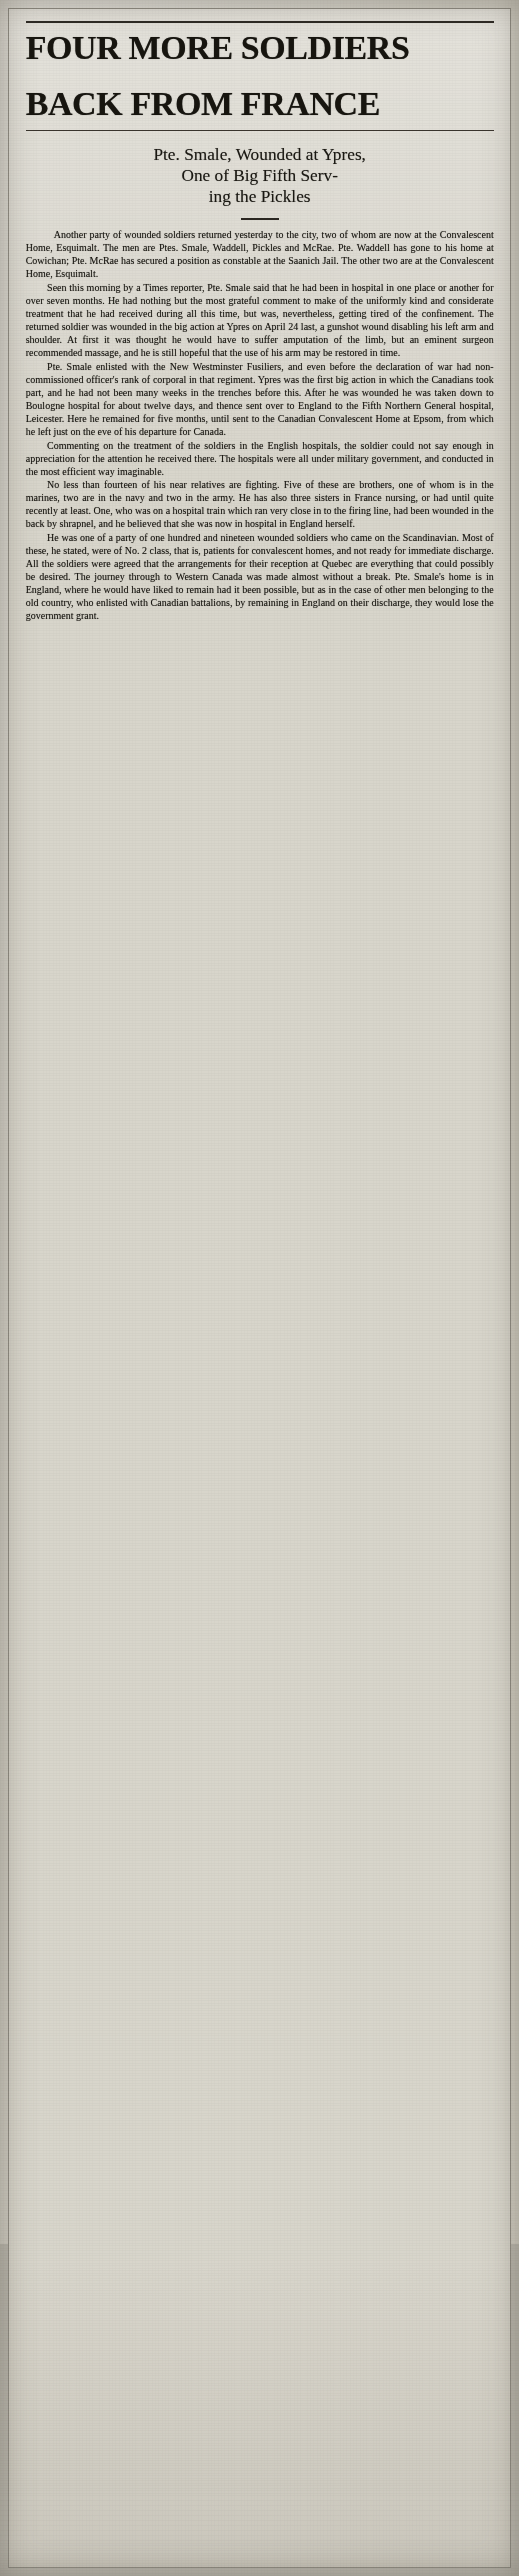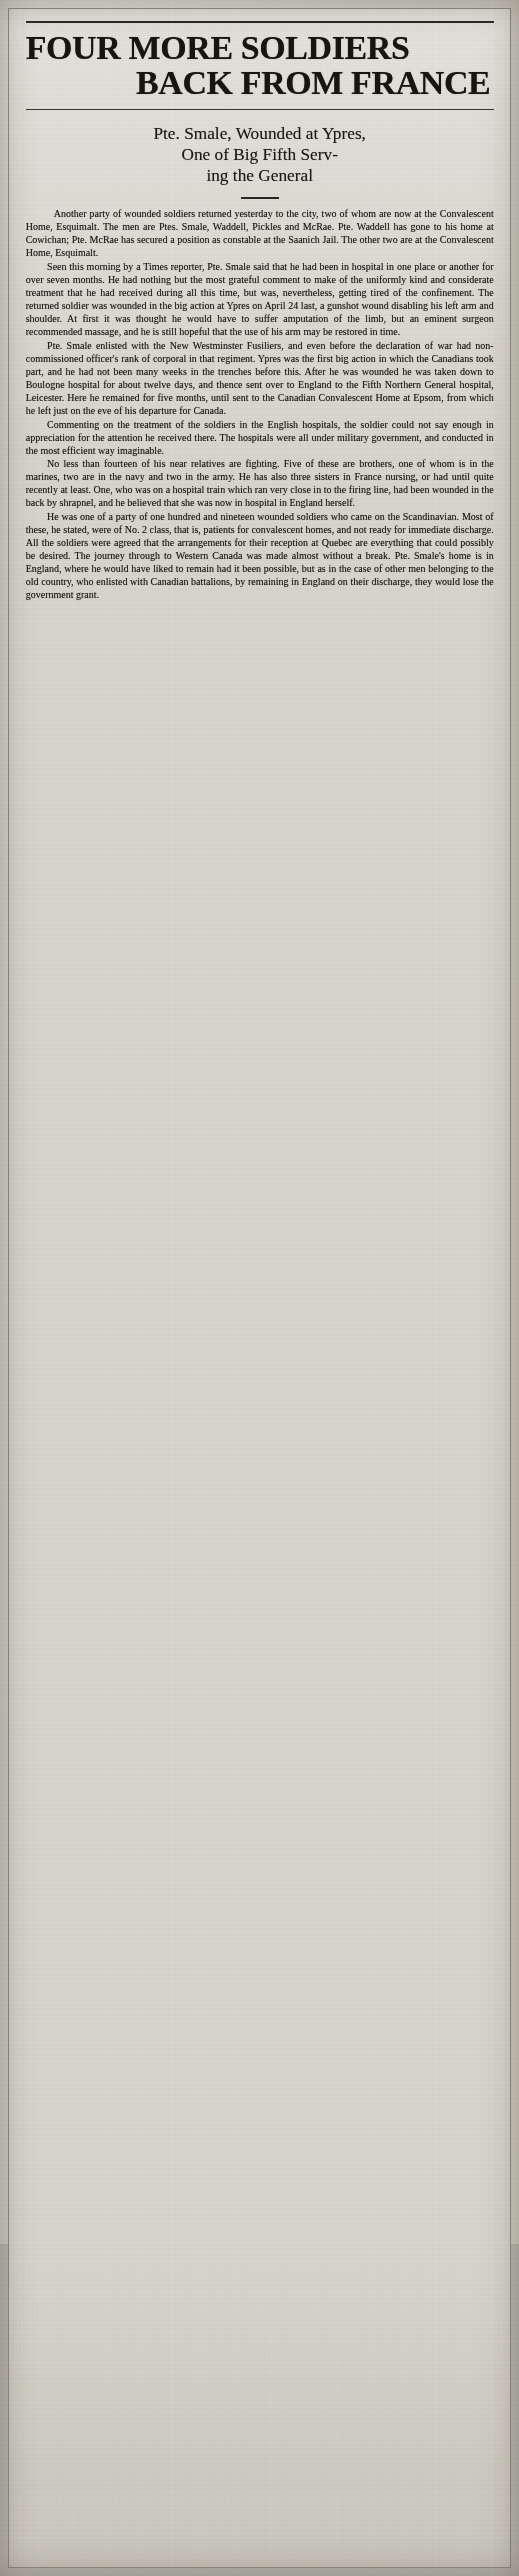--- a/index.html
+++ b/index.html
@@ -54,21 +54,21 @@
     font-weight: bold;
     letter-spacing: -0.4px;
     line-height: 1.02;
   }
   .headline .hl-line {
     display: block;
     font-size: 34px;
     text-shadow: 0 0 0.8px rgba(0,0,0,0.55);
   }
   .headline .hl1 { text-align: left; }
-  .headline .hl2 { text-align: right; padding-right: 3.3px; margin-top: 0;}
+  .headline .hl2 { padding-right: 3.3px; margin-top: 21px;}
   .subhead {
     margin-top: 13px;
     text-align: center;
     font-size: 17.3px;
     font-weight: normal;
     line-height: 1.22;
     color: #1a1812;
     font-family: "Liberation Serif", serif;
     text-shadow: 0 0 0.8px rgba(0,0,0,0.35);
   }
@@ -133,21 +133,21 @@
     <div class="headline">
       <span class="hl-line hl1">FOUR MORE SOLDIERS</span>
       <span class="hl-line hl2">BACK FROM FRANCE</span>
     </div>
 
     <div class="rule-thin"></div>
 
     <div class="subhead">
       <span class="sh-line">Pte. Smale, Wounded at Ypres,</span>
       <span class="sh-line">One of Big Fifth Serv-</span>
-      <span class="sh-line">ing the General</span>
+      <span class="sh-line">ing the Pickles</span>
     </div>
 
     <div class="divider-wrap">
       <div class="dash"></div>
     </div>
 
     <div class="body-col">
       <p class="first">Another party of wounded soldiers returned yesterday to the city, two of whom are now at the Convalescent Home, Esquimalt. The men are Ptes. Smale, Waddell, Pickles and McRae. Pte. Waddell has gone to his home at Cowichan; Pte. McRae has secured a position as constable at the Saanich Jail. The other two are at the Convalescent Home, Esquimalt.</p>
       <p>Seen this morning by a Times reporter, Pte. Smale said that he had been in hospital in one place or another for over seven months. He had nothing but the most grateful comment to make of the uniformly kind and considerate treatment that he had received during all this time, but was, nevertheless, getting tired of the confinement. The returned soldier was wounded in the big action at Ypres on April 24 last, a gunshot wound disabling his left arm and shoulder. At first it was thought he would have to suffer amputation of the limb, but an eminent surgeon recommended massage, and he is still hopeful that the use of his arm may be restored in time.</p>
       <p>Pte. Smale enlisted with the New Westminster Fusiliers, and even before the declaration of war had non-commissioned officer's rank of corporal in that regiment. Ypres was the first big action in which the Canadians took part, and he had not been many weeks in the trenches before this. After he was wounded he was taken down to Boulogne hospital for about twelve days, and thence sent over to England to the Fifth Northern General hospital, Leicester. Here he remained for five months, until sent to the Canadian Convalescent Home at Epsom, from which he left just on the eve of his departure for Canada.</p>

